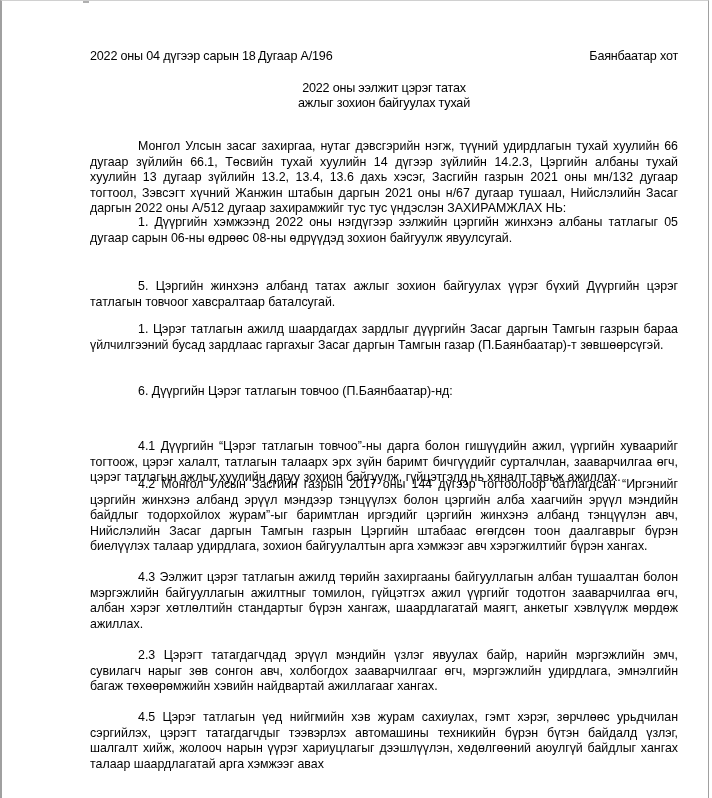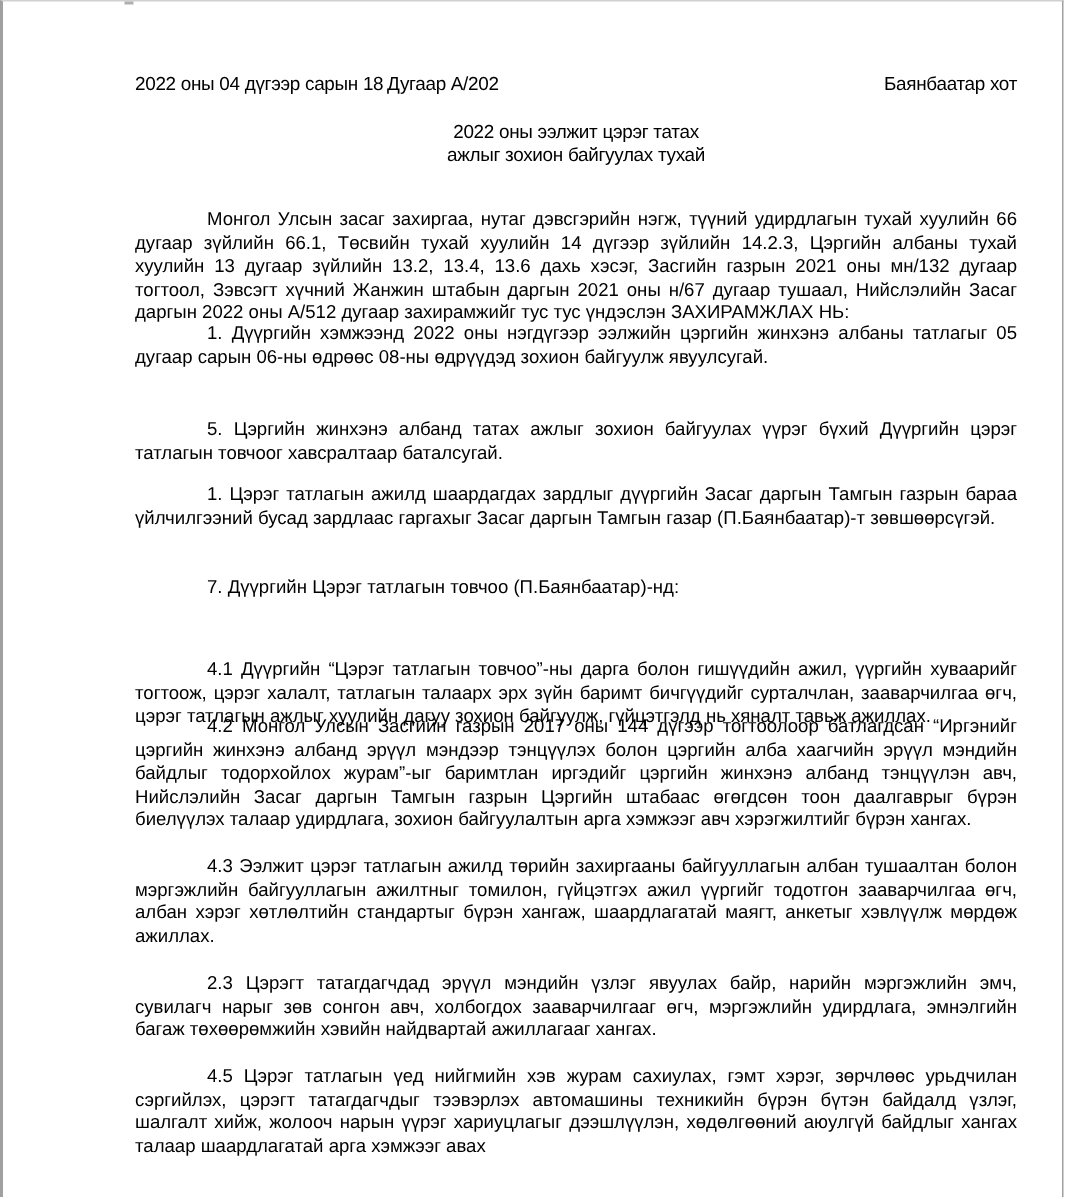--- a/index.html
+++ b/index.html
@@ -84,21 +84,21 @@
     .para p { margin: 0; }
   </style>
 </head>
 <body>
 
 <div class="page">
   <div class="ruler-mark"></div>
 
   <div class="header-row">
     <span class="header-date">2022 оны 04 дүгээр сарын 18</span>
-    <span class="header-number">Дугаар А/202</span>
+    <span class="header-number">Дугаар А/196</span>
     <span class="header-city">Баянбаатар хот</span>
   </div>
 
   <div class="title">
     <div>2022 оны ээлжит цэрэг татах</div>
     <div>ажлыг зохион байгуулах тухай</div>
   </div>
 
   <div class="body-text">
     <div class="para p-intro">
@@ -107,21 +107,21 @@
     <div class="para p1">
       <p>1. Дүүргийн хэмжээнд 2022 оны нэгдүгээр ээлжийн цэргийн жинхэнэ албаны татлагыг 05 дугаар сарын 06-ны өдрөөс 08-ны өдрүүдэд зохион байгуулж явуулсугай.</p>
     </div>
     <div class="para p2">
       <p>5. Цэргийн жинхэнэ албанд татах ажлыг зохион байгуулах үүрэг бүхий Дүүргийн  цэрэг татлагын товчоог хавсралтаар баталсугай.</p>
     </div>
     <div class="para p3">
       <p>1. Цэрэг татлагын ажилд шаардагдах зардлыг дүүргийн Засаг даргын Тамгын газрын бараа үйлчилгээний бусад зардлаас гаргахыг Засаг даргын Тамгын газар   (П.Баянбаатар)-т зөвшөөрсүгэй.</p>
     </div>
     <div class="para p4">
-      <p>7. Дүүргийн Цэрэг татлагын товчоо (П.Баянбаатар)-нд:</p>
+      <p>6. Дүүргийн Цэрэг татлагын товчоо (П.Баянбаатар)-нд:</p>
     </div>
     <div class="para p41">
       <p>4.1 Дүүргийн “Цэрэг татлагын товчоо”-ны дарга болон гишүүдийн ажил, үүргийн хуваарийг тогтоож, цэрэг халалт, татлагын талаарх эрх зүйн баримт бичгүүдийг сурталчлан, зааварчилгаа өгч, цэрэг татлагын ажлыг хуулийн дагуу зохион байгуулж, гүйцэтгэлд нь хяналт тавьж ажиллах.</p>
     </div>
     <div class="para p42">
       <p>4.2 Монгол Улсын Засгийн газрын 2017 оны 144 дүгээр тогтоолоор батлагдсан “Иргэнийг цэргийн жинхэнэ албанд эрүүл мэндээр тэнцүүлэх болон цэргийн алба хаагчийн эрүүл мэндийн байдлыг тодорхойлох журам”-ыг баримтлан иргэдийг цэргийн жинхэнэ албанд тэнцүүлэн авч, Нийслэлийн Засаг даргын Тамгын газрын Цэргийн штабаас өгөгдсөн тоон даалгаврыг бүрэн биелүүлэх талаар удирдлага, зохион байгуулалтын арга хэмжээг авч хэрэгжилтийг бүрэн хангах.</p>
     </div>
     <div class="para p43">
       <p>4.3 Ээлжит цэрэг татлагын ажилд төрийн захиргааны байгууллагын албан тушаалтан болон мэргэжлийн байгууллагын ажилтныг томилон, гүйцэтгэх ажил үүргийг тодотгон зааварчилгаа өгч, албан хэрэг хөтлөлтийн стандартыг бүрэн хангаж, шаардлагатай маягт, анкетыг хэвлүүлж мөрдөж ажиллах.</p>
     </div>

